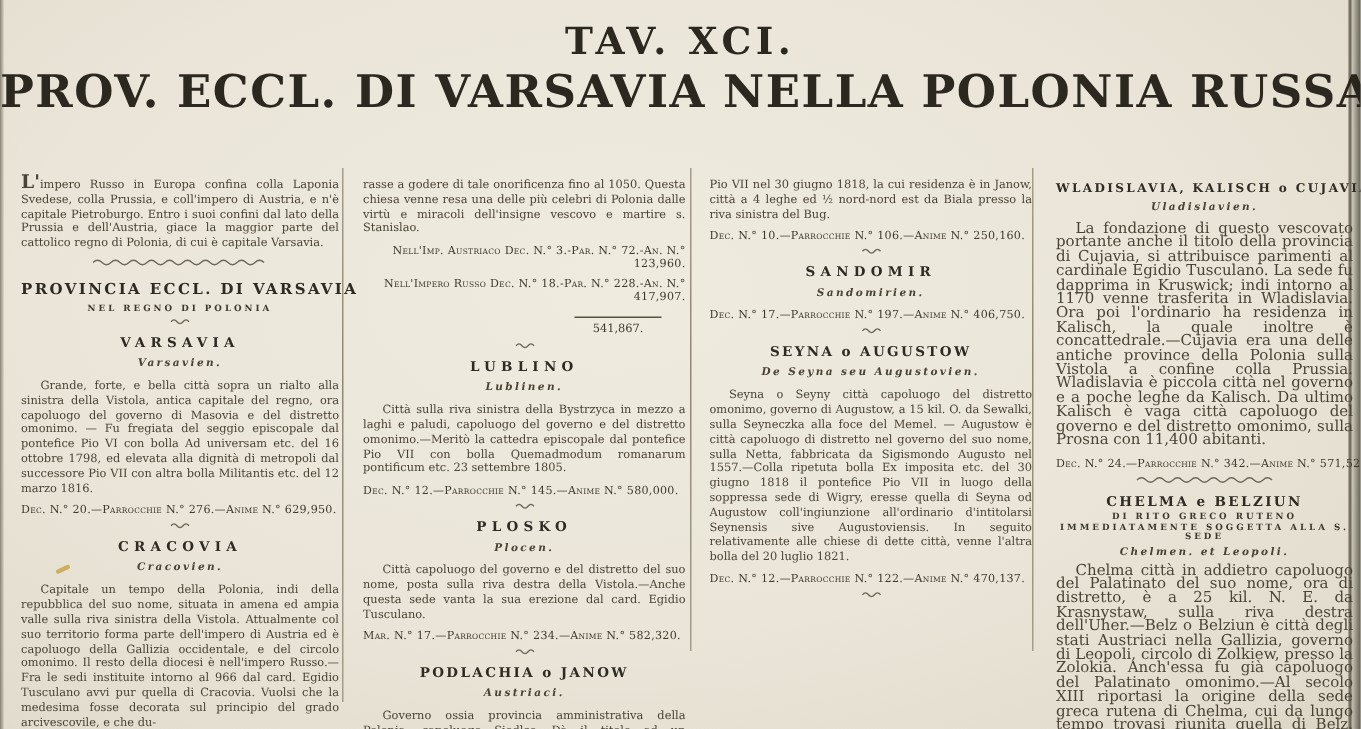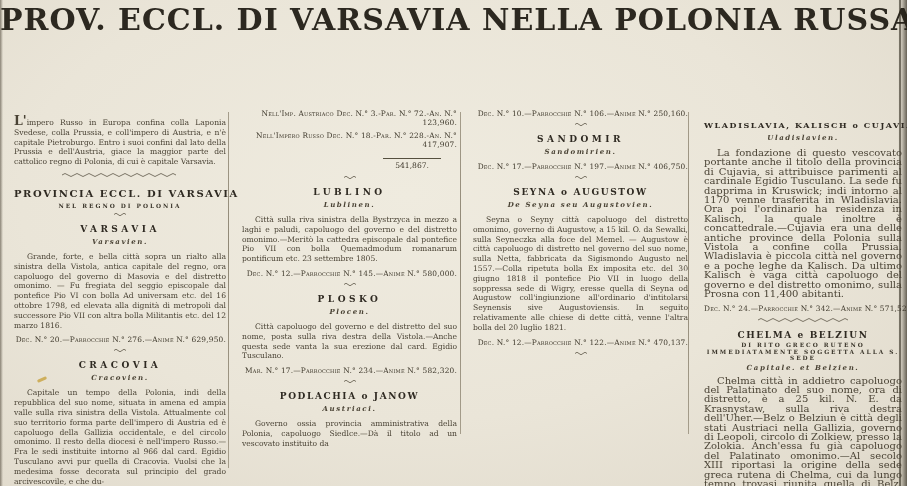--- a/index.html
+++ b/index.html
@@ -28,21 +28,21 @@
   .vrule2{left:460px;top:112px;height:322px;}
   .vrule3{left:688px;top:112px;height:322px;}
 
   .p{font-size:7.6px;line-height:9.8px;text-align:justify;margin:0 0 5px 0;
      text-indent:13px;color:#4a4335;}
   .p.noind{text-indent:0;}
   .intro{margin-top:12px;}
   .intro::first-letter{font-size:12.5px;font-weight:bold;}
   .dense .p{font-size:10px;line-height:9.4px;}
 
-  .stats{font-size:7.4px;text-align:right;margin:5px 0 4px 0;color:#3f392c;
+  .stats{font-size:7.4px;text-align:left;margin:5px 0 4px 0;color:#3f392c;
     font-variant:small-caps;letter-spacing:.2px;white-space:nowrap;}
   .stats.left{text-align:right;white-space:normal;}
   .cr-total{text-align:right;padding-right:16px;margin:1px 0 3px 0;}
   .cr-total span{display:inline-block;border-top:1px solid #55503f;padding:2px 12px 0 12px;
     font-size:7.6px;color:#3f392c;}
 
   .h-prov{font-size:10px;font-weight:bold;letter-spacing:1.6px;text-align:left;
     margin:10px 0 4px 0;color:#2f2a22;white-space:nowrap;}
   .h-sub{font-size:5.8px;font-weight:bold;letter-spacing:2px;text-align:center;
     margin:4px 0 2px 0;color:#3c372c;}
@@ -60,20 +60,21 @@
 </style>
 </head>
 <body>
 
 <div class="page">
   <div class="edge-left"></div>
   <div class="edge-right"></div>
   <div class="edge-right-line"></div>
   <div class="speck1"></div>
 
+  <div class="plate">TAV. XCI.</div>
   <div class="main-title">PROV. ECCL. DI VARSAVIA NELLA POLONIA RUSSA</div>
 
   <div class="vrule vrule1"></div>
   <div class="vrule vrule2"></div>
   <div class="vrule vrule3"></div>
 
   <div class="cols">
 
     <div class="col">
       <p class="p noind intro">L'impero Russo in Europa confina colla Laponia Svedese, colla Prussia, e coll'impero di Austria, e n'è capitale Pietroburgo. Entro i suoi confini dal lato della Prussia e dell'Austria, giace la maggior parte del cattolico regno di Polonia, di cui è capitale Varsavia.</p>
@@ -92,20 +93,21 @@
       <svg class="minisq" width="14" height="5" viewBox="0 0 14 5">
         <path d="M1 2.5 q2 -2.5 4 0 t4 0 t4 0" stroke="#6d6758" stroke-width="0.9" fill="none"></path>
       </svg>
       <div class="h-city">CRACOVIA</div>
       <div class="h-latin">Cracovien.</div>
       <p class="p">Capitale un tempo della Polonia, indi della repubblica del suo nome, situata in amena ed ampia valle sulla riva sinistra della Vistola. Attualmente col suo territorio forma parte dell'impero di Austria ed è capoluogo della Gallizia occidentale, e del circolo omonimo. Il resto della diocesi è nell'impero Russo.—Fra le sedi instituite intorno al 966 dal card. Egidio Tusculano avvi pur quella di Cracovia. Vuolsi che la medesima fosse decorata sul principio del grado arcivescovile, e che du-</p>
 
     </div>
 
     <div class="col">
+      <p class="p noind" style="margin-top:14px;">rasse a godere di tale onorificenza fino al 1050. Questa chiesa venne resa una delle più celebri di Polonia dalle virtù e miracoli dell'insigne vescovo e martire s. Stanislao.</p>
       <div class="stats left">Nell'Imp. Austriaco Dec. N.° 3.-Par. N.° 72.-An. N.° 123,960.</div>
       <div class="stats left" style="margin-top:0;">Nell'Impero Russo Dec. N.° 18.-Par. N.° 228.-An. N.° 417,907.</div>
       <div class="cr-total"><span>541,867.</span></div>
       <svg class="minisq" width="14" height="5" viewBox="0 0 14 5">
         <path d="M1 2.5 q2 -2.5 4 0 t4 0 t4 0" stroke="#6d6758" stroke-width="0.9" fill="none"></path>
       </svg>
       <div class="h-city">LUBLINO</div>
       <div class="h-latin">Lublinen.</div>
       <p class="p">Città sulla riva sinistra della Bystrzyca in mezzo a laghi e paludi, capoluogo del governo e del distretto omonimo.—Meritò la cattedra episcopale dal pontefice Pio VII con bolla Quemadmodum romanarum pontificum etc. 23 settembre 1805.</p>
       <div class="stats">Dec. N.° 12.—Parrocchie N.° 145.—Anime N.° 580,000.</div>
@@ -118,20 +120,21 @@
       <div class="stats">Mar. N.° 17.—Parrocchie N.° 234.—Anime N.° 582,320.</div>
       <svg class="minisq" width="14" height="5" viewBox="0 0 14 5">
         <path d="M1 2.5 q2 -2.5 4 0 t4 0 t4 0" stroke="#6d6758" stroke-width="0.9" fill="none"></path>
       </svg>
       <div class="h-city tight">PODLACHIA o JANOW</div>
       <div class="h-latin">Austriaci.</div>
       <p class="p">Governo ossia provincia amministrativa della Polonia, capoluogo Siedlce.—Dà il titolo ad un vescovato instituito da</p>
     </div>
 
     <div class="col">
+      <p class="p noind" style="margin-top:14px;">Pio VII nel 30 giugno 1818, la cui residenza è in Janow, città a 4 leghe ed ½ nord-nord est da Biala presso la riva sinistra del Bug.</p>
       <div class="stats">Dec. N.° 10.—Parrocchie N.° 106.—Anime N.° 250,160.</div>
       <svg class="minisq" width="14" height="5" viewBox="0 0 14 5">
         <path d="M1 2.5 q2 -2.5 4 0 t4 0 t4 0" stroke="#6d6758" stroke-width="0.9" fill="none"></path>
       </svg>
       <div class="h-city">SANDOMIR</div>
       <div class="h-latin">Sandomirien.</div>
       <div class="stats">Dec. N.° 17.—Parrocchie N.° 197.—Anime N.° 406,750.</div>
       <svg class="minisq" width="14" height="5" viewBox="0 0 14 5">
         <path d="M1 2.5 q2 -2.5 4 0 t4 0 t4 0" stroke="#6d6758" stroke-width="0.9" fill="none"></path>
       </svg>
@@ -148,19 +151,19 @@
       <div class="h-city tight" style="margin-top:16px;font-size:8px;">WLADISLAVIA, KALISCH o CUJAVIA</div>
       <div class="h-latin">Uladislavien.</div>
       <p class="p">La fondazione di questo vescovato portante anche il titolo della provincia di Cujavia, si attribuisce parimenti al cardinale Egidio Tusculano. La sede fu dapprima in Kruswick; indi intorno al 1170 venne trasferita in Wladislavia. Ora poi l'ordinario ha residenza in Kalisch, la quale inoltre è concattedrale.—Cujavia era una delle antiche province della Polonia sulla Vistola a confine colla Prussia. Wladislavia è piccola città nel governo e a poche leghe da Kalisch. Da ultimo Kalisch è vaga città capoluogo del governo e del distretto omonimo, sulla Prosna con 11,400 abitanti.</p>
       <div class="stats">Dec. N.° 24.—Parrocchie N.° 342.—Anime N.° 571,523.</div>
       <svg class="sq" width="92" height="6" viewBox="0 0 92 6">
         <path d="M1 3 q3 -3 6 0 t6 0 t6 0 t6 0 t6 0 t6 0 t6 0 t6 0 t6 0 t6 0 t6 0 t6 0 t6 0 t6 0 t6 0" stroke="#6d6758" stroke-width="0.9" fill="none"></path>
       </svg>
       <div class="h-city tight" style="margin-bottom:1px;">CHELMA e BELZIUN</div>
       <div class="h-sub" style="margin:2px 0 1px 0;">DI RITO GRECO RUTENO</div>
       <div class="h-sub" style="margin:1px 0 2px 0;">IMMEDIATAMENTE SOGGETTA ALLA S. SEDE</div>
-      <div class="h-latin" style="margin-top:2px;margin-bottom:4px;">Capitale. et Belzien.</div>
+      <div class="h-latin" style="margin-top:2px;margin-bottom:4px;">Chelmen. et Leopoli.</div>
       <p class="p">Chelma città in addietro capoluogo del Palatinato del suo nome, ora di distretto, è a 25 kil. N. E. da Krasnystaw, sulla riva destra dell'Uher.—Belz o Belziun è città degli stati Austriaci nella Gallizia, governo di Leopoli, circolo di Zolkiew, presso la Zolokia. Anch'essa fu già capoluogo del Palatinato omonimo.—Al secolo XIII riportasi la origine della sede greca rutena di Chelma, cui da lungo tempo trovasi riunita quella di Belz. Torna poi a somma gloria della sede di Chelma di essere stata l'unica di rito greco ruteno nell'impero russo che fedele rimanesse nel 1839 alla chiesa romana ed al pontefice. Le altre sedi della Lituania e della Russia bianca di egual rito, cioè Polosko metropolitana e Vitepso, e le suffraganee Bresta o Wladimiria, Luck e Ostrog fatalmente nella suaccennata epoca separaronsi dal grembo cattolico.</p>
 
     </div>
 
   </div>
 </div>
 
 </body></html>

